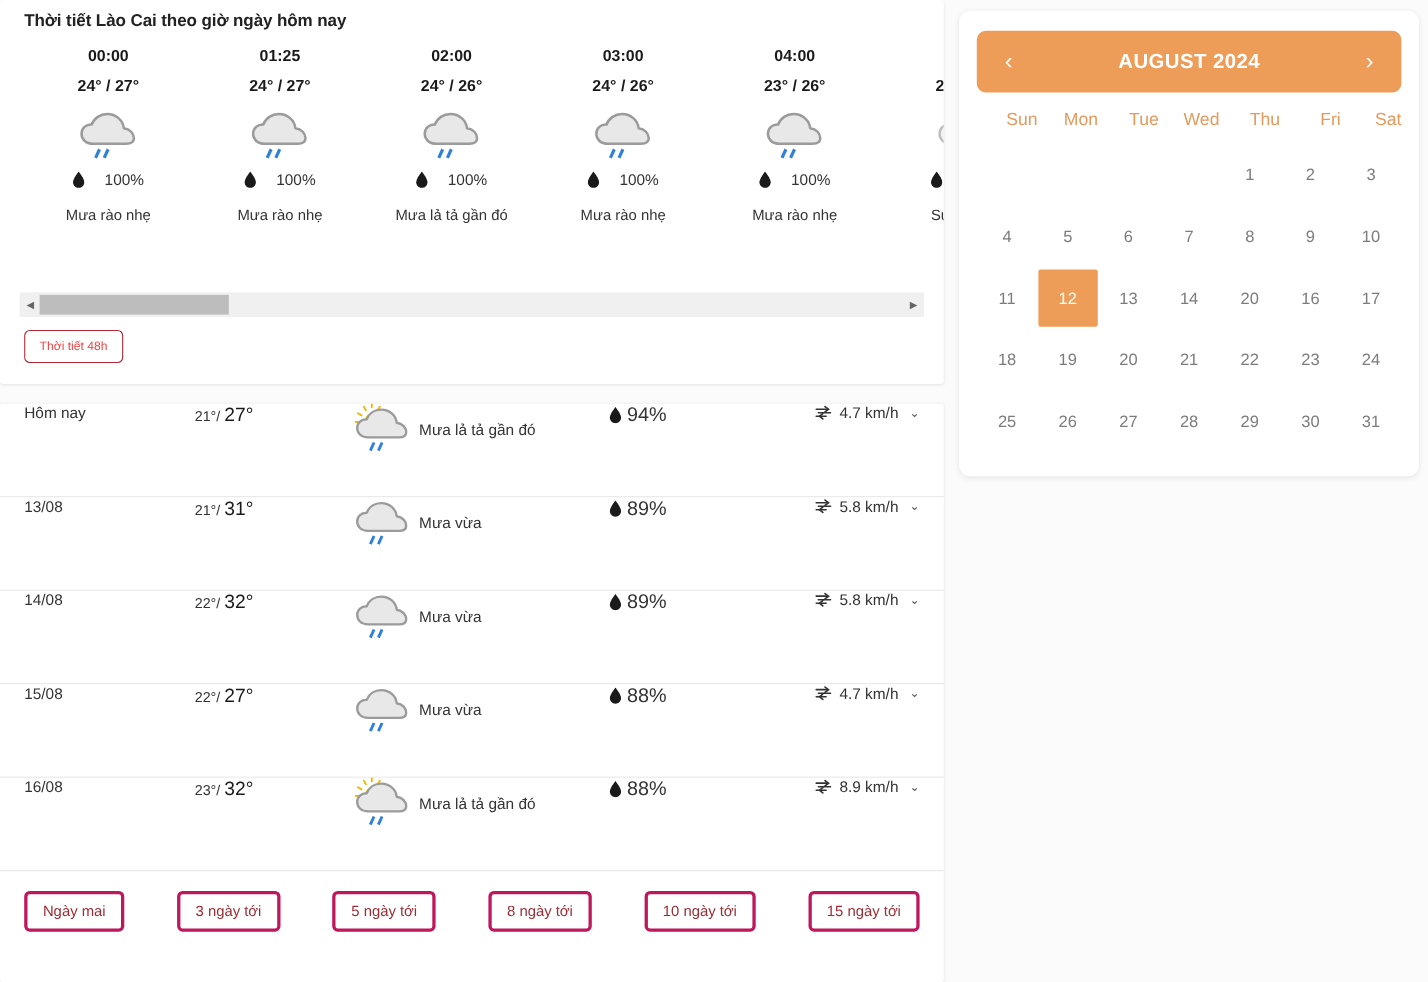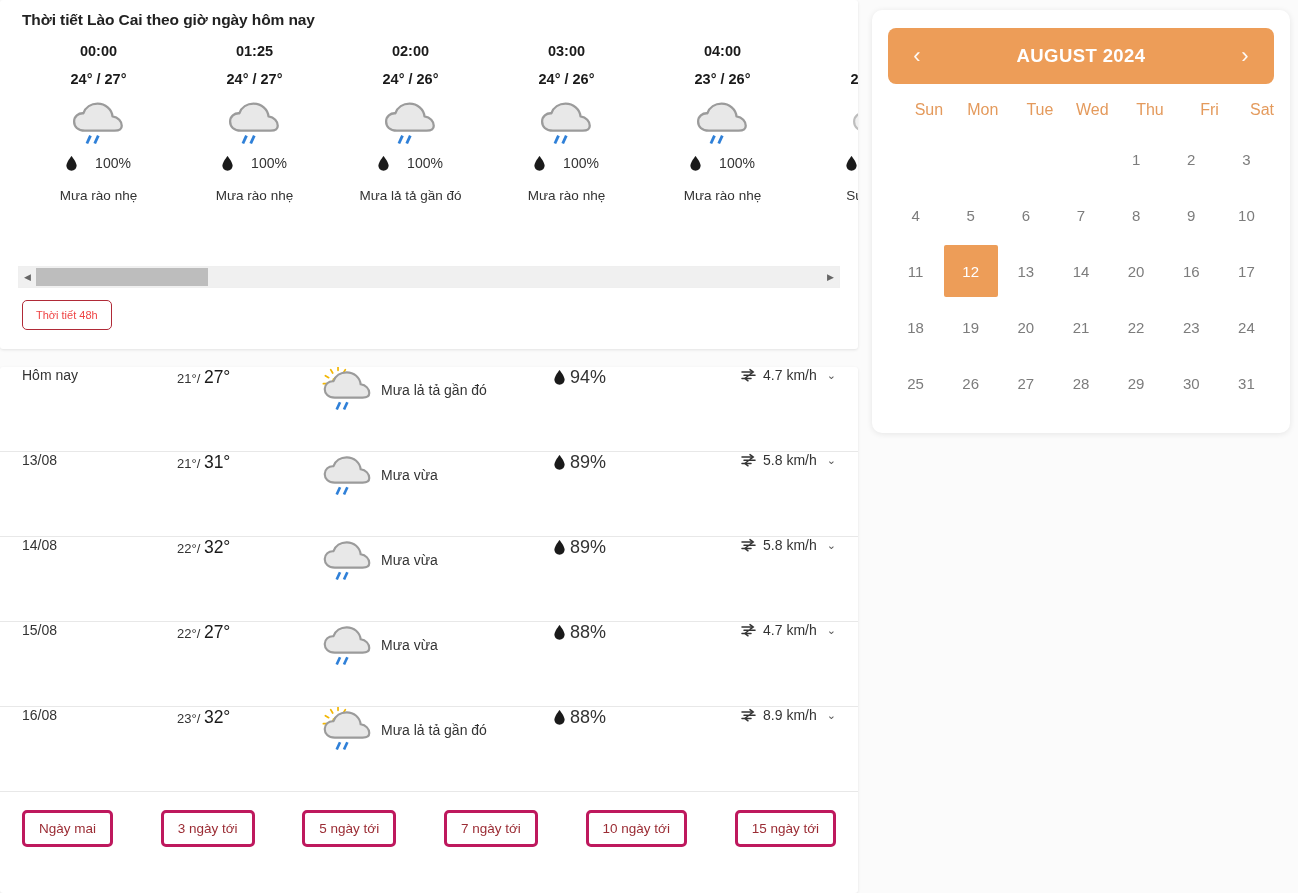--- a/index.html
+++ b/index.html
@@ -473,21 +473,21 @@
             </div>
           </div>
         </div>
       <div class="day-buttons" id="range-buttons">
           <button class="btn-range">Ngày mai</button>
           <div class="gap"></div>
           <button class="btn-range">3 ngày tới</button>
           <div class="gap"></div>
           <button class="btn-range">5 ngày tới</button>
           <div class="gap"></div>
-          <button class="btn-range">7 ngày tới</button>
+          <button class="btn-range">8 ngày tới</button>
           <div class="gap"></div>
           <button class="btn-range">10 ngày tới</button>
           <div class="gap"></div>
           <button class="btn-range">15 ngày tới</button>
         </div>
     </div>
 
   </div>
 
   <div class="right-col">

